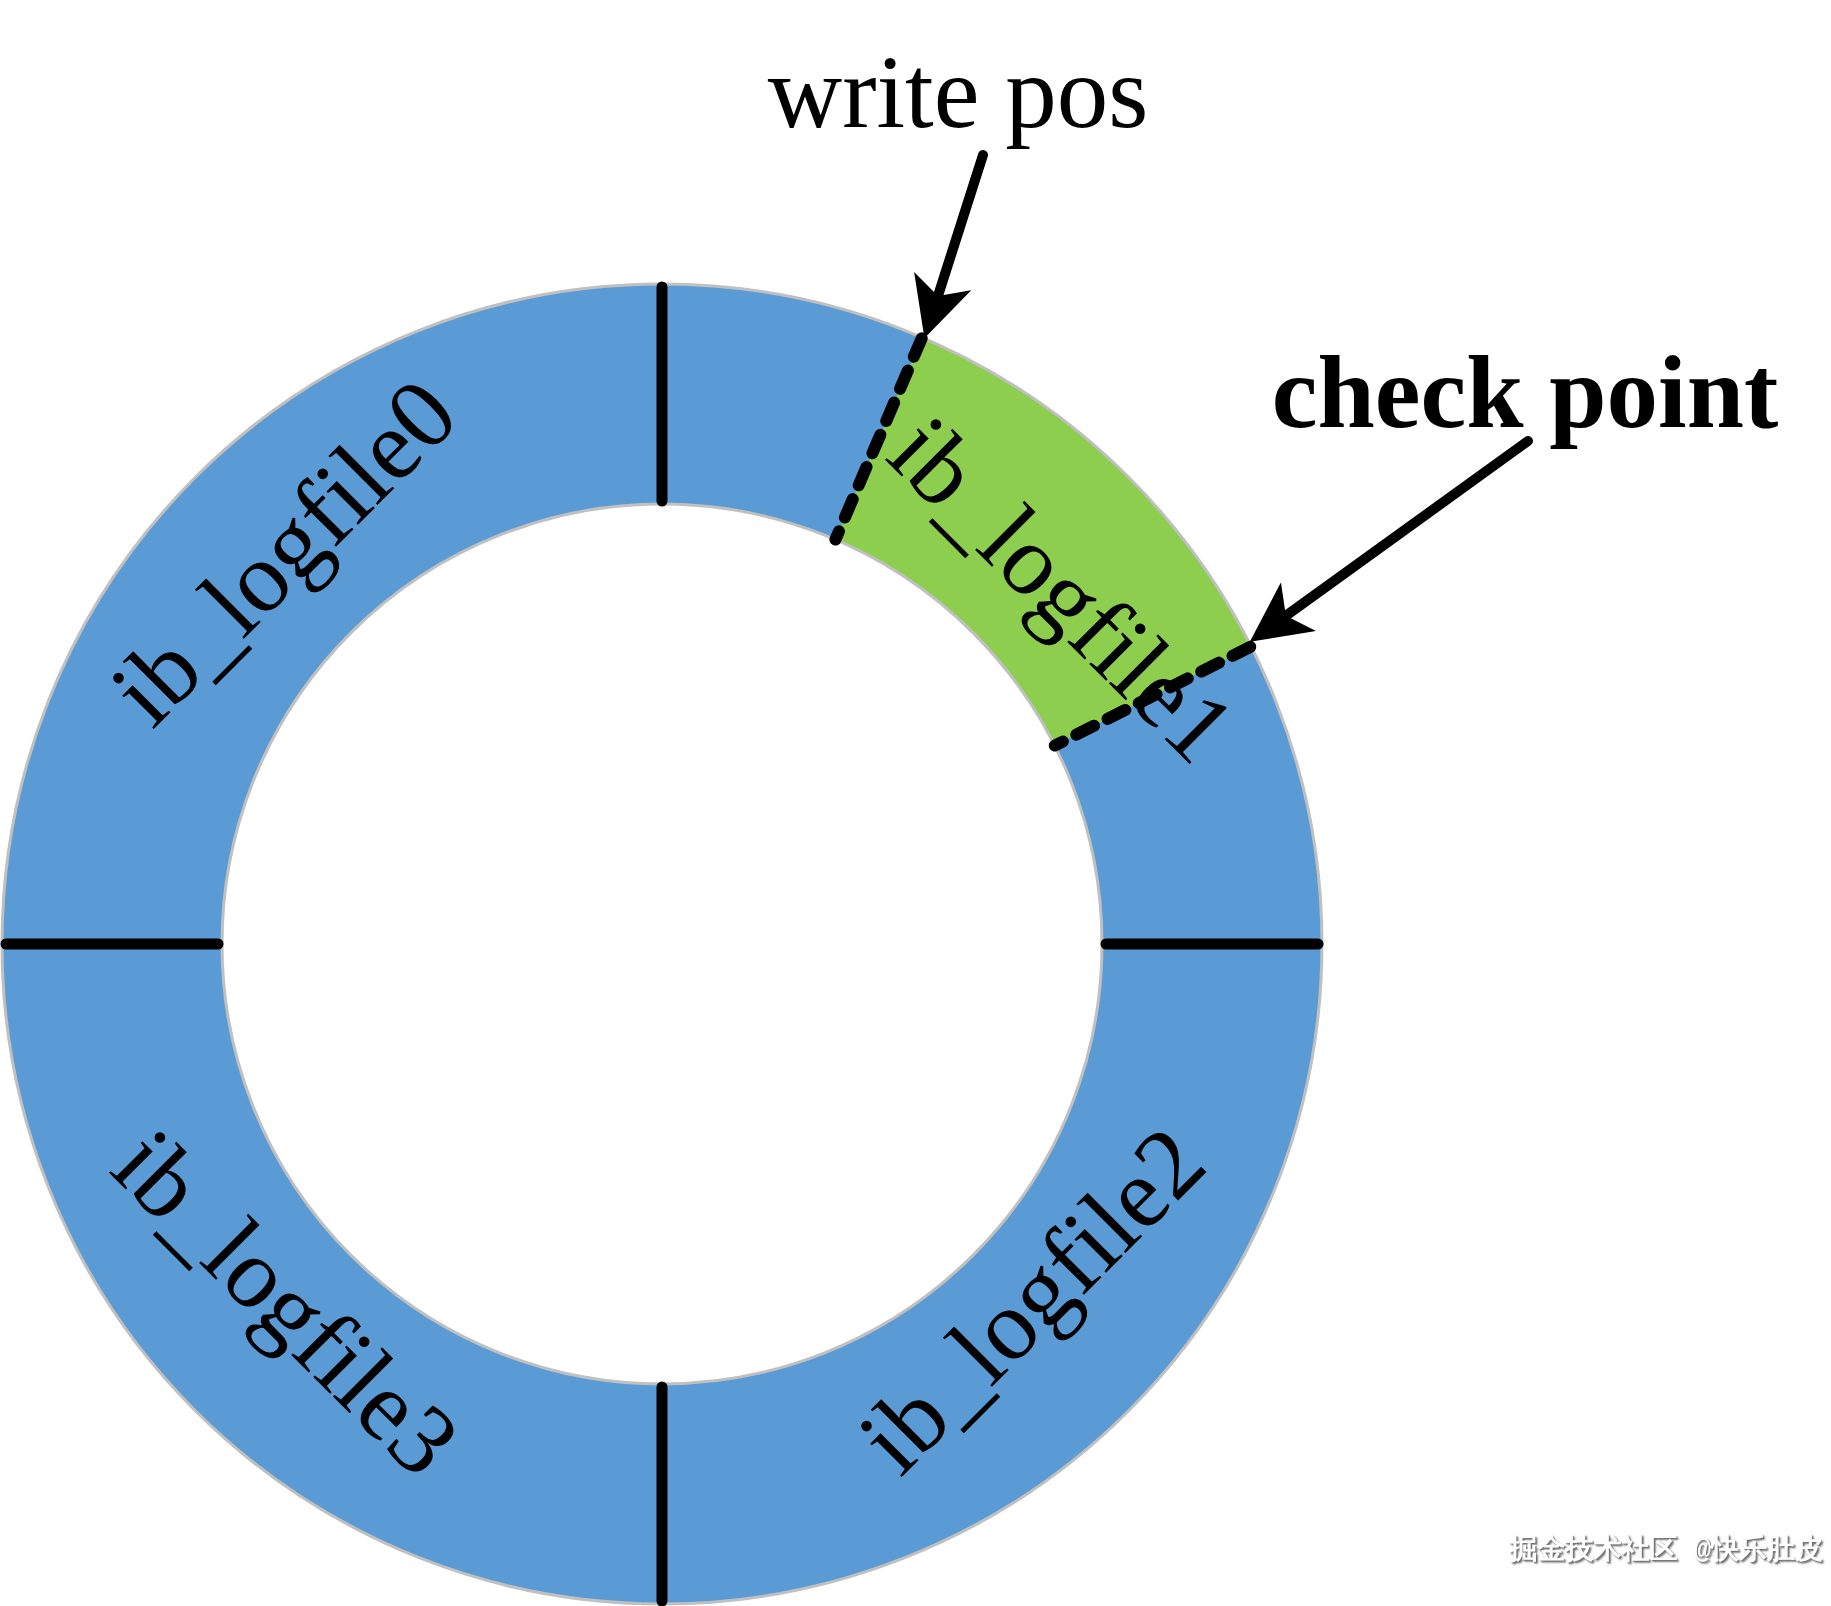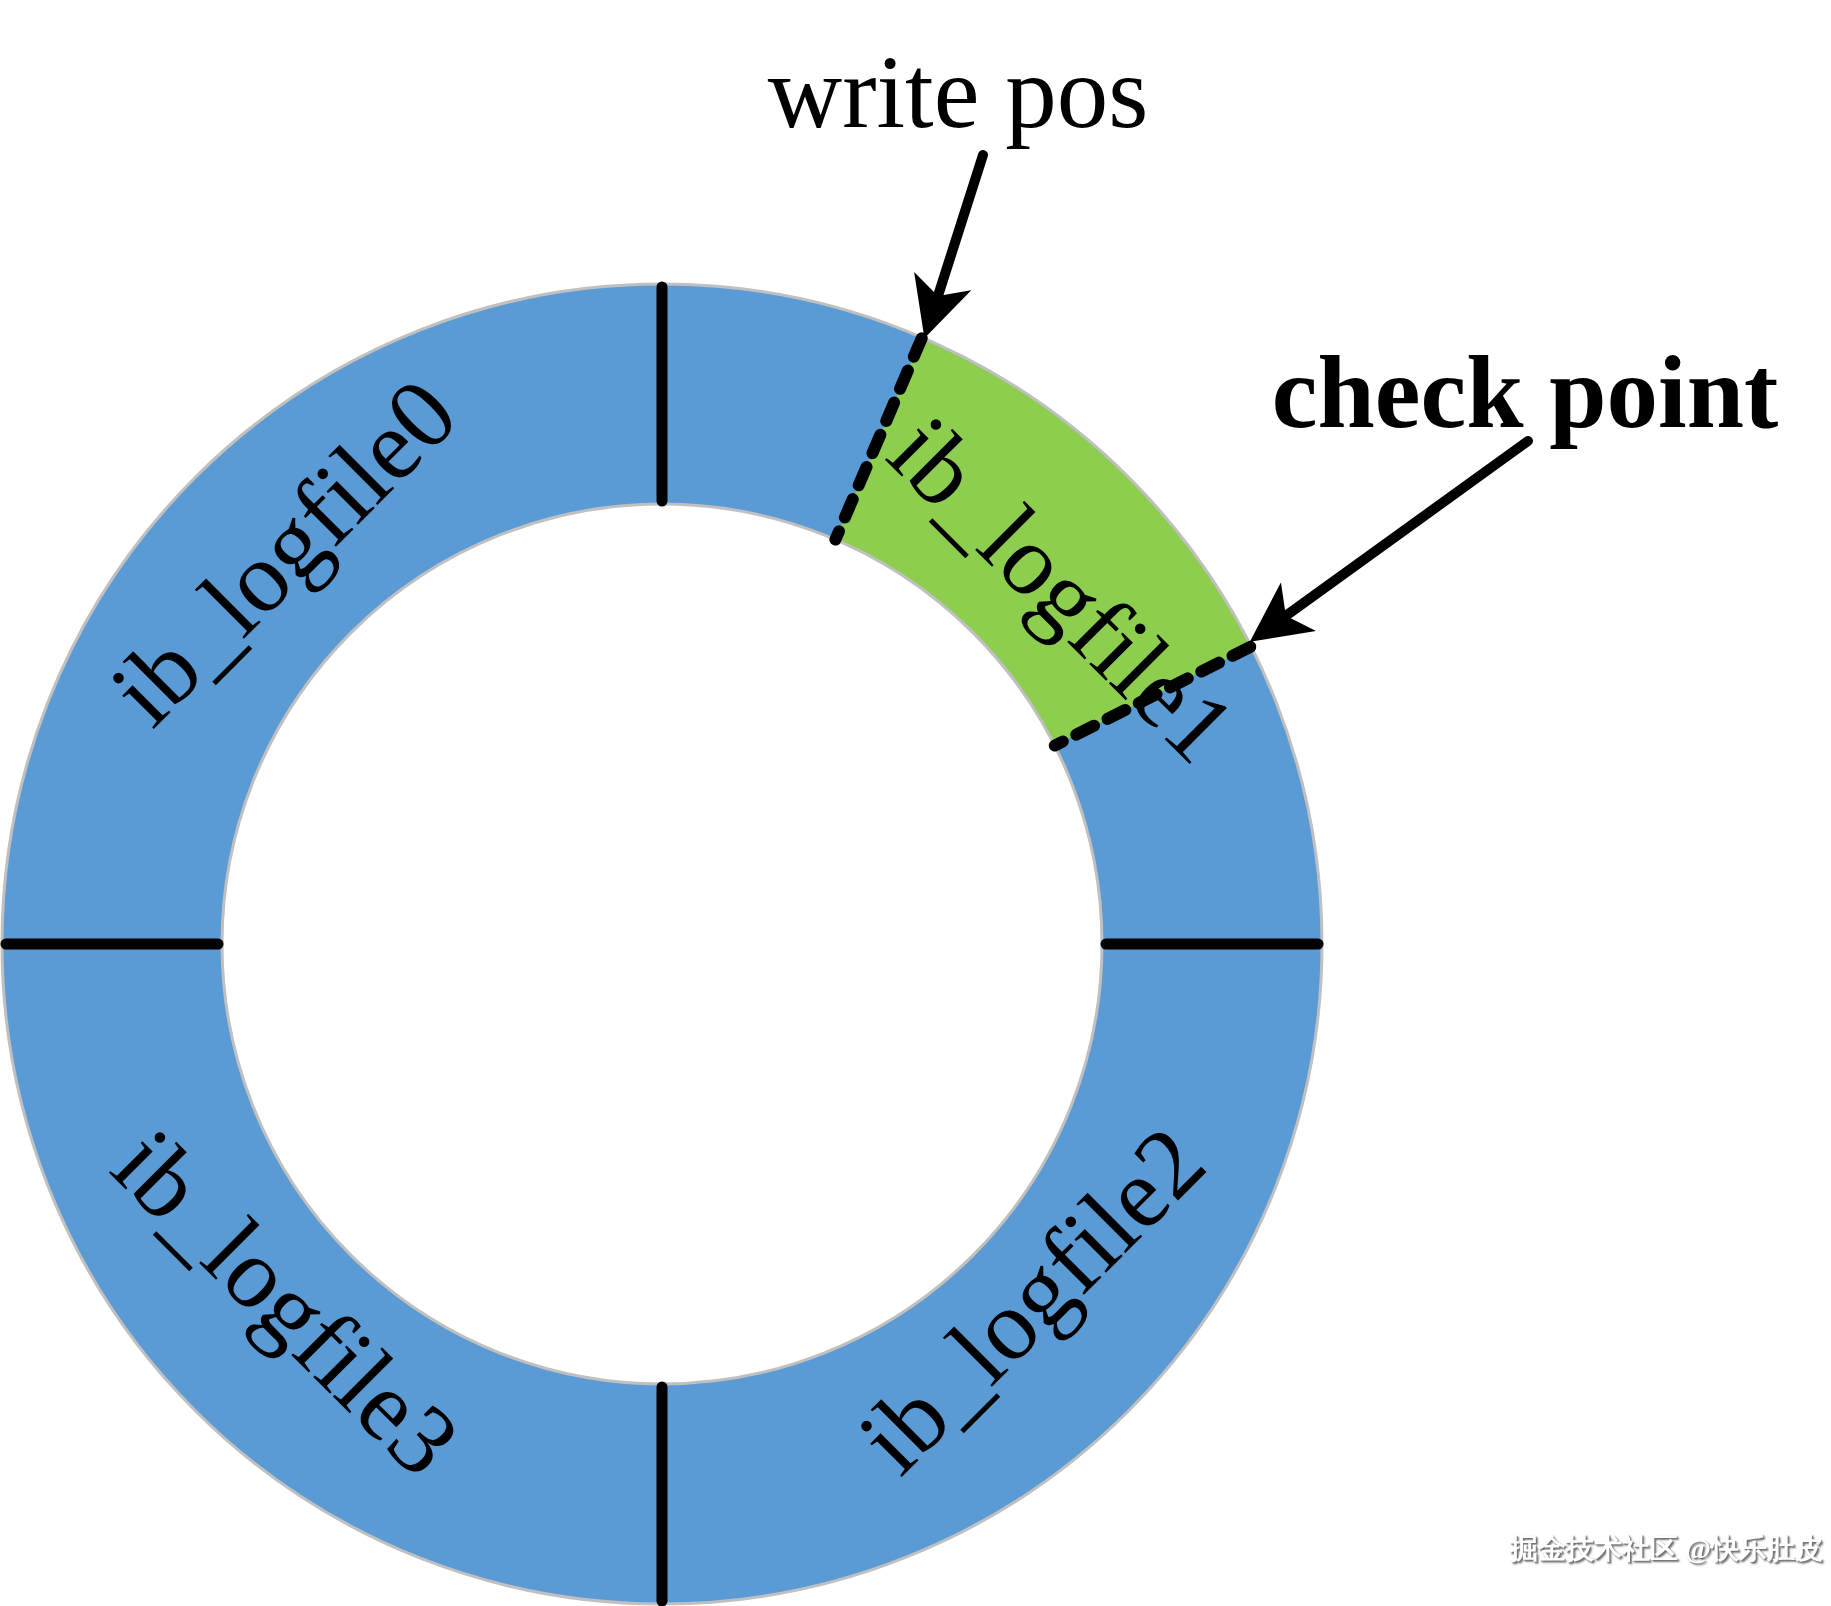--- a/index.html
+++ b/index.html
@@ -22,21 +22,21 @@
   }
   .ring-label{
     position:absolute;
     font-size:100px;
     line-height:1;
     color:#000;
     white-space:nowrap;
   }
   .watermark{
     position:absolute;
-    font-family:Liberation Serif, serif;
+    font-family:Liberation Mono, monospace;
     font-size:28px;
     font-weight:700;
     color:#ffffff;
     text-shadow:2px 2px 2px rgba(105,105,105,0.9), 1px 1px 1px rgba(130,130,130,0.9);
     white-space:nowrap;
   }
 </style>
 </head>
 <body>
 

